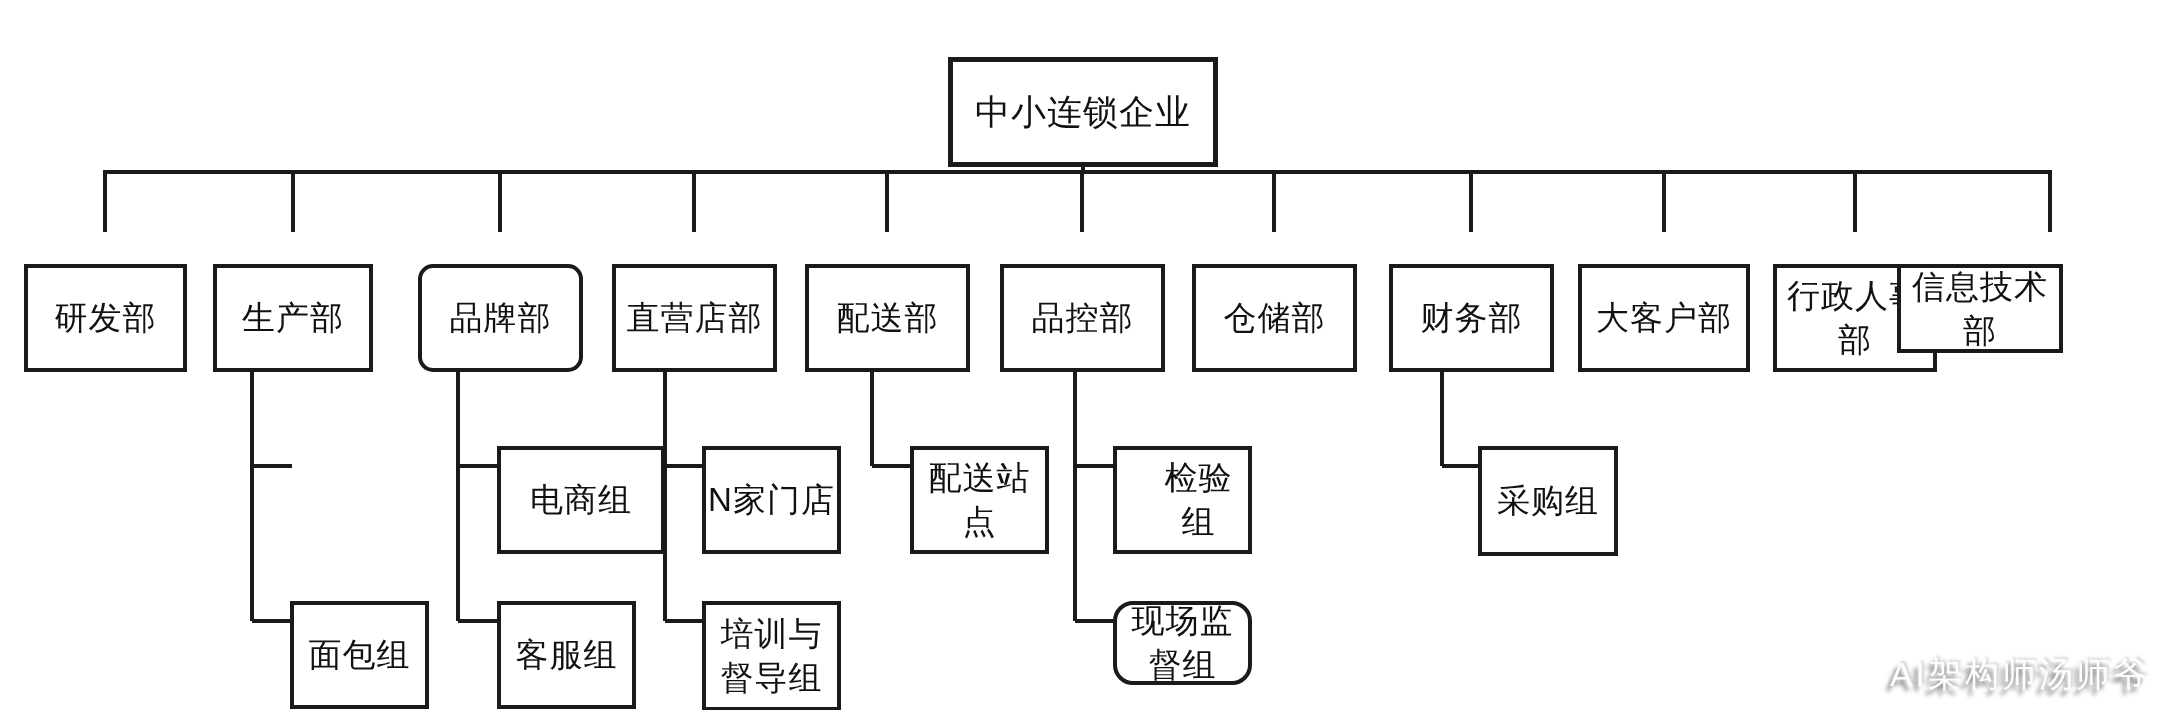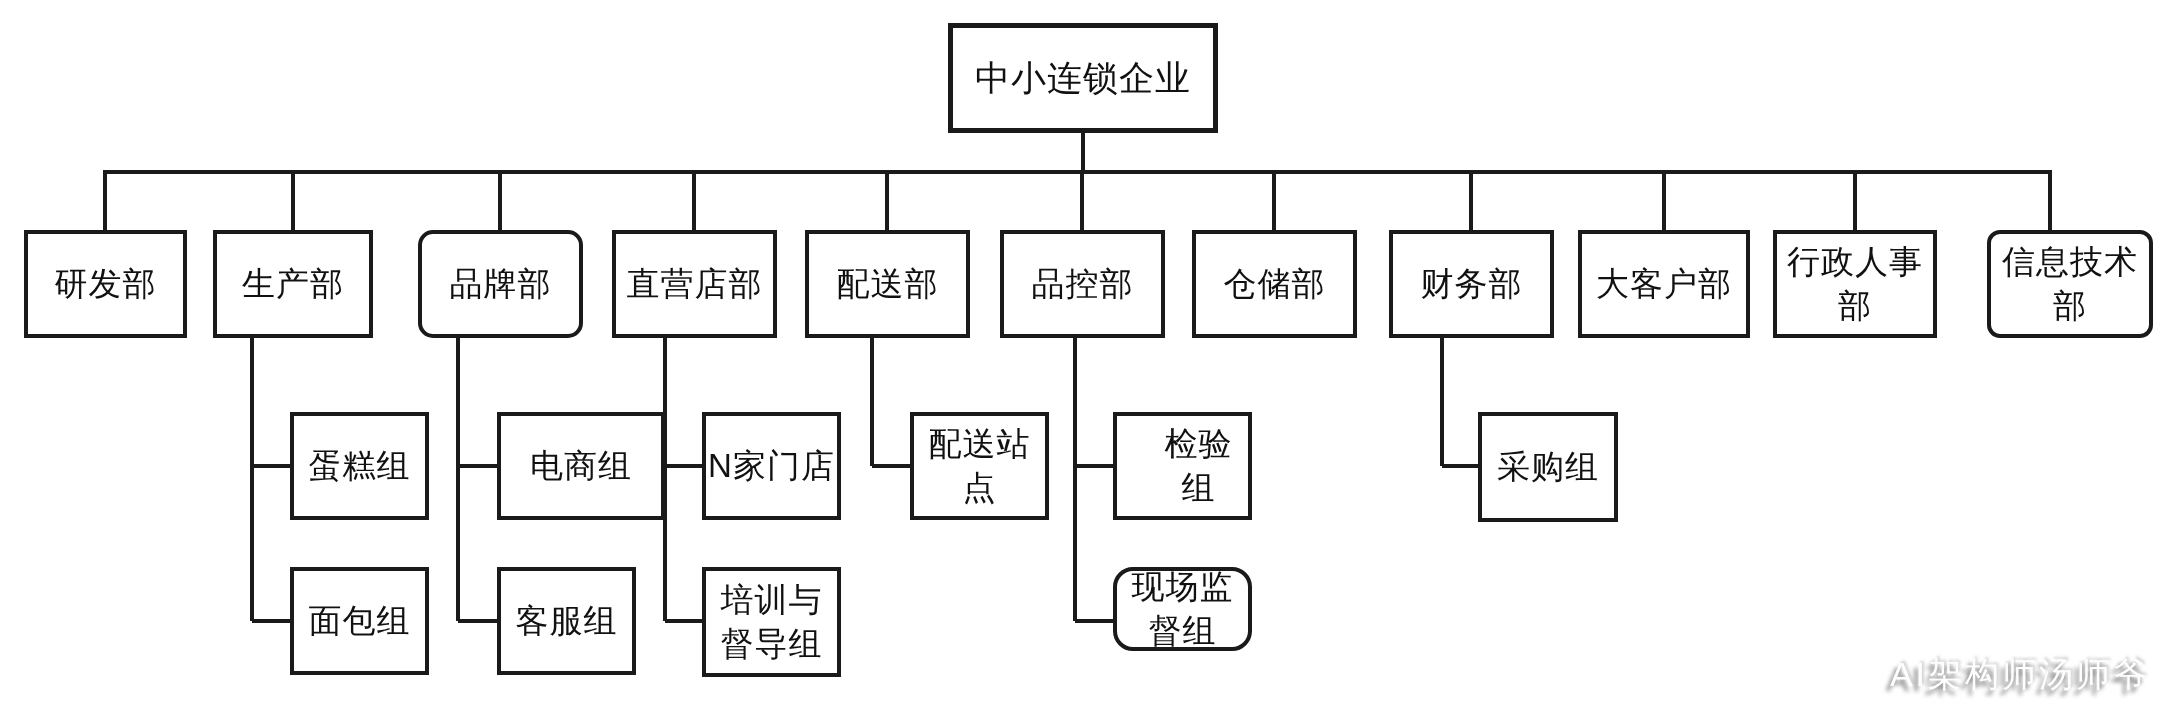--- a/index.html
+++ b/index.html
@@ -5,21 +5,21 @@
   html,body{margin:0;padding:0;background:#ffffff;}
   .canvas{
     position:relative;width:2160px;height:710px;background:#ffffff;overflow:hidden;
     font-family:"Liberation Sans","DejaVu Sans",sans-serif;color:#111111;
   }
   .connectors{position:absolute;left:0;top:0;}
   .node{
     position:absolute;box-sizing:border-box;background:#ffffff;
     border:4px solid #1a1a1a;display:flex;align-items:center;justify-content:center;
     text-align:center;font-size:33px;line-height:1.32;white-space:pre-line;
-    color:#111111;letter-spacing:1px;
+    color:#111111;letter-spacing:1px;margin-top:34px;
   }
   .node-root{border-width:5px;font-size:35px;}
   .watermark{
     position:absolute;right:10px;bottom:12px;font-size:34px;letter-spacing:3px;
     color:#fefefe;
     text-shadow:-4px 5px 4px rgba(125,125,125,0.95), 2px -2px 3px rgba(165,165,165,0.55);
     white-space:nowrap;
   }
 </style>
 </head>
@@ -48,24 +48,23 @@
   <div class="node" style="left:213px;top:230px;width:160px;height:108px;text-align:center;">生产部</div>
   <div class="node" style="left:418px;top:230px;width:165px;height:108px;border-radius:15px;">品牌部</div>
   <div class="node" style="left:612px;top:230px;width:165px;height:108px;">直营店部</div>
   <div class="node" style="left:805px;top:230px;width:165px;height:108px;">配送部</div>
   <div class="node" style="left:1192px;top:230px;width:165px;height:108px;">仓储部</div>
   <div class="node" style="left:1000px;top:230px;width:165px;height:108px;">品控部</div>
   <div class="node" style="left:1389px;top:230px;width:165px;height:108px;">财务部</div>
   <div class="node" style="left:1578px;top:230px;width:172px;height:108px;">大客户部</div>
   <div class="node" style="left:1773px;top:230px;width:164px;height:108px;text-align:center;">行政人事
 部</div>
-  <div class="node" style="left:1987px;top:230px;width:166px;height:108px;border-radius:13px;">信息技术
+  <div class="node" style="left:1897px;top:230px;width:166px;height:89px;">信息技术
 部</div>
 
-  <div class="node" style="left:290px;top:412px;width:139px;height:108px;">蛋糕组</div>
   <div class="node" style="left:290px;top:567px;width:139px;height:108px;">面包组</div>
 
   <div class="node" style="left:497px;top:412px;width:168px;height:108px;">电商组</div>
   <div class="node" style="left:497px;top:567px;width:139px;height:108px;">客服组</div>
 
   <div class="node" style="left:702px;top:412px;width:139px;height:108px;">N家门店</div>
   <div class="node" style="left:702px;top:567px;width:139px;height:110px;">培训与
 督导组</div>
 
   <div class="node" style="left:910px;top:412px;width:139px;height:108px;">配送站

